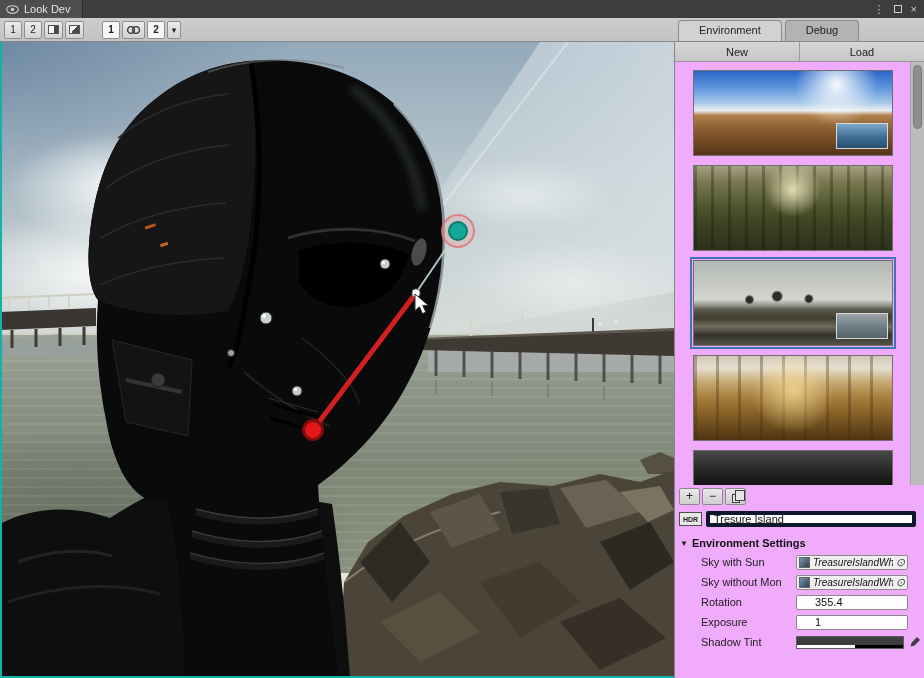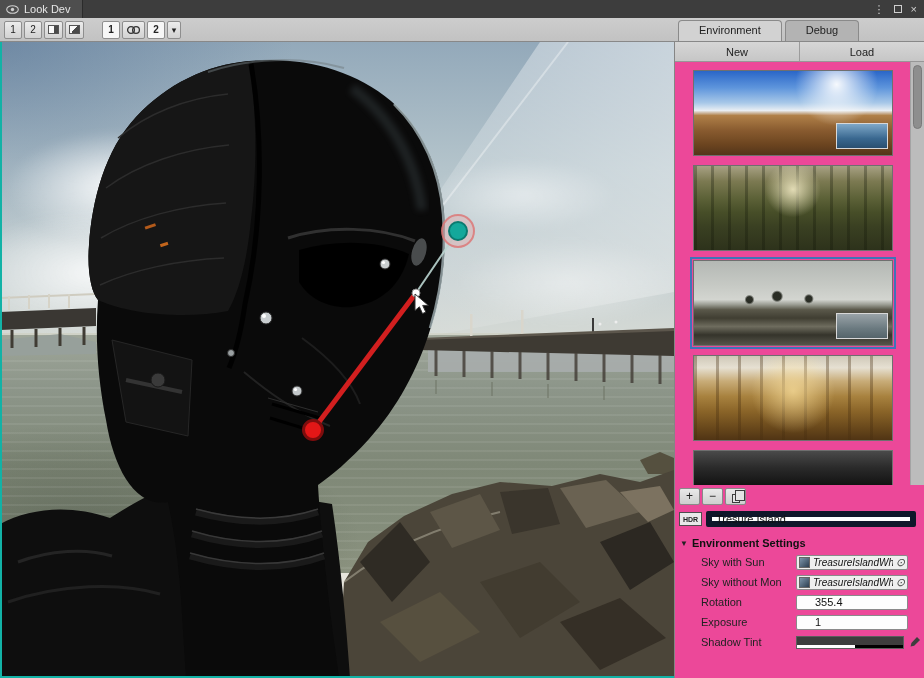--- a/index.html
+++ b/index.html
@@ -49,21 +49,21 @@
       radial-gradient(ellipse 400px 160px at 12% 85%, rgba(40,48,38,.35), rgba(40,48,38,0) 70%),
       linear-gradient(180deg,#a0a79a 0%,#8d968a 22%,#7f8877 55%,#848d7b 80%,#8b927f 100%);
   }
   .water::before { content:""; position:absolute; left:0; top:0; right:0; height:2px; background:rgba(240,240,230,.55); }
   .water::after  { content:""; position:absolute; inset:0; background:repeating-linear-gradient(180deg, rgba(255,255,255,.07) 0 2px, rgba(0,0,0,0) 2px 9px); }
   .scene, .gizmo-layer { position:absolute; inset:0; width:674px; height:636px; }
   .split-left   { position:absolute; left:0; top:0; width:2px; height:636px; background:#12b2a6; }
   .split-bottom { position:absolute; left:0; bottom:0; height:2px; width:674px; background:#12b2a6; }
 
   
-  .panel { position:absolute; top:42px; left:674px; width:250px; height:636px; background:#ec4899; border-left:1px solid #858585; font-size:11px; color:#1c1c1c; }
+  .panel { position:absolute; top:42px; left:674px; width:250px; height:636px; background:#f0abfc; border-left:1px solid #858585; font-size:11px; color:#1c1c1c; }
   .newload { position:absolute; top:0; left:0; right:0; height:20px; display:flex; border-bottom:1px solid #979797; }
   .nl-btn { flex:1; border:none; border-right:1px solid #9c9c9c; background:linear-gradient(#d6d6d6,#c6c6c6); font-size:11px; color:#222; font-family:"Liberation Sans", sans-serif; }
   .nl-btn:last-child { border-right:none; }
 
   .thumb-list { position:absolute; top:20px; left:0; right:0; height:423px; overflow:hidden; padding:8px 0 0 18px; }
   .thumb { position:relative; width:200px; height:86px; margin-bottom:9px; border:1px solid #6f6f6f; }
   .thumb.selected { outline:2px solid #3f74b8; outline-offset:1px; }
   .inset { position:absolute; right:4px; bottom:6px; width:52px; height:26px; border:1px solid #d8d8d8; }
 
   .t-sunny { background:linear-gradient(180deg,#2a66c8 0%,#5e95dc 20%,#a8c8e8 38%,#e9eef3 47%,#b08048 53%,#8a5c30 70%,#6b441f 88%,#53351a 100%); }
@@ -92,21 +92,21 @@
   .vscroll { position:absolute; top:20px; right:0; width:14px; height:423px; background:#bcbcbc; border-left:1px solid #a3a3a3; }
   .vscroll-thumb { position:absolute; top:3px; left:2px; width:9px; height:64px; background:#8e8e8e; border:1px solid #7a7a7a; border-radius:5px; }
 
   .list-btns { position:absolute; top:446px; left:4px; display:flex; gap:2px; }
   .sq-btn { width:21px; height:17px; border:1px solid #8a8a8a; border-radius:2px; background:linear-gradient(#e9e9e9,#cfcfcf); font-size:12px; line-height:13px; color:#222; display:flex; align-items:center; justify-content:center; font-family:"Liberation Sans", sans-serif; }
   .ic-copy { position:relative; display:inline-block; width:8px; height:9px; border:1px solid #3c3c3c; background:#e4e4e4; margin-top:3px; }
   .ic-copy::before { content:""; position:absolute; left:2px; top:-5px; width:8px; height:9px; border:1px solid #3c3c3c; background:#e4e4e4; }
 
   .hdr-row { position:absolute; top:468px; left:4px; right:8px; height:18px; display:flex; align-items:center; gap:4px; }
   .hdr-badge { width:23px; height:14px; border:1px solid #4e4e4e; background:#e9e9e9; font-size:7px; font-weight:bold; color:#222; display:flex; align-items:center; justify-content:center; }
-  .hdr-input { flex:1; height:16px; background:#fff; border:6px solid #0f172a; border-radius:2px; font-size:11px; color:#111; padding:0 4px; display:flex; align-items:center; }
+  .hdr-input { flex:1; height:16px; background:#fff; border:4px solid #0f172a; border-radius:2px; font-size:11px; color:#111; padding:0 4px; display:flex; align-items:center; }
 
   .settings { position:absolute; top:492px; left:0; right:0; }
   .settings-header { display:flex; align-items:center; gap:4px; height:18px; padding-left:5px; font-weight:bold; color:#111; }
   .fold { font-size:8px; color:#222; }
   .srow { display:flex; align-items:center; height:20px; padding-left:26px; padding-right:16px; }
   .lbl { width:95px; flex:none; color:#222; font-size:11px; }
   .ctrl { flex:1; display:flex; align-items:center; min-width:0; }
   .objfield { flex:1; height:15px; background:#efefef; border:1px solid #8a8a8a; border-radius:2px; display:flex; align-items:center; gap:3px; padding:0 2px; overflow:hidden; min-width:0;font-style:italic; }
   .obj-thumb { width:11px; height:11px; flex:none; background:linear-gradient(135deg,#7d95aa,#2c3e50); border:1px solid #666; }
   .obj-text { font-size:10px; color:#111; white-space:nowrap; overflow:hidden; }

